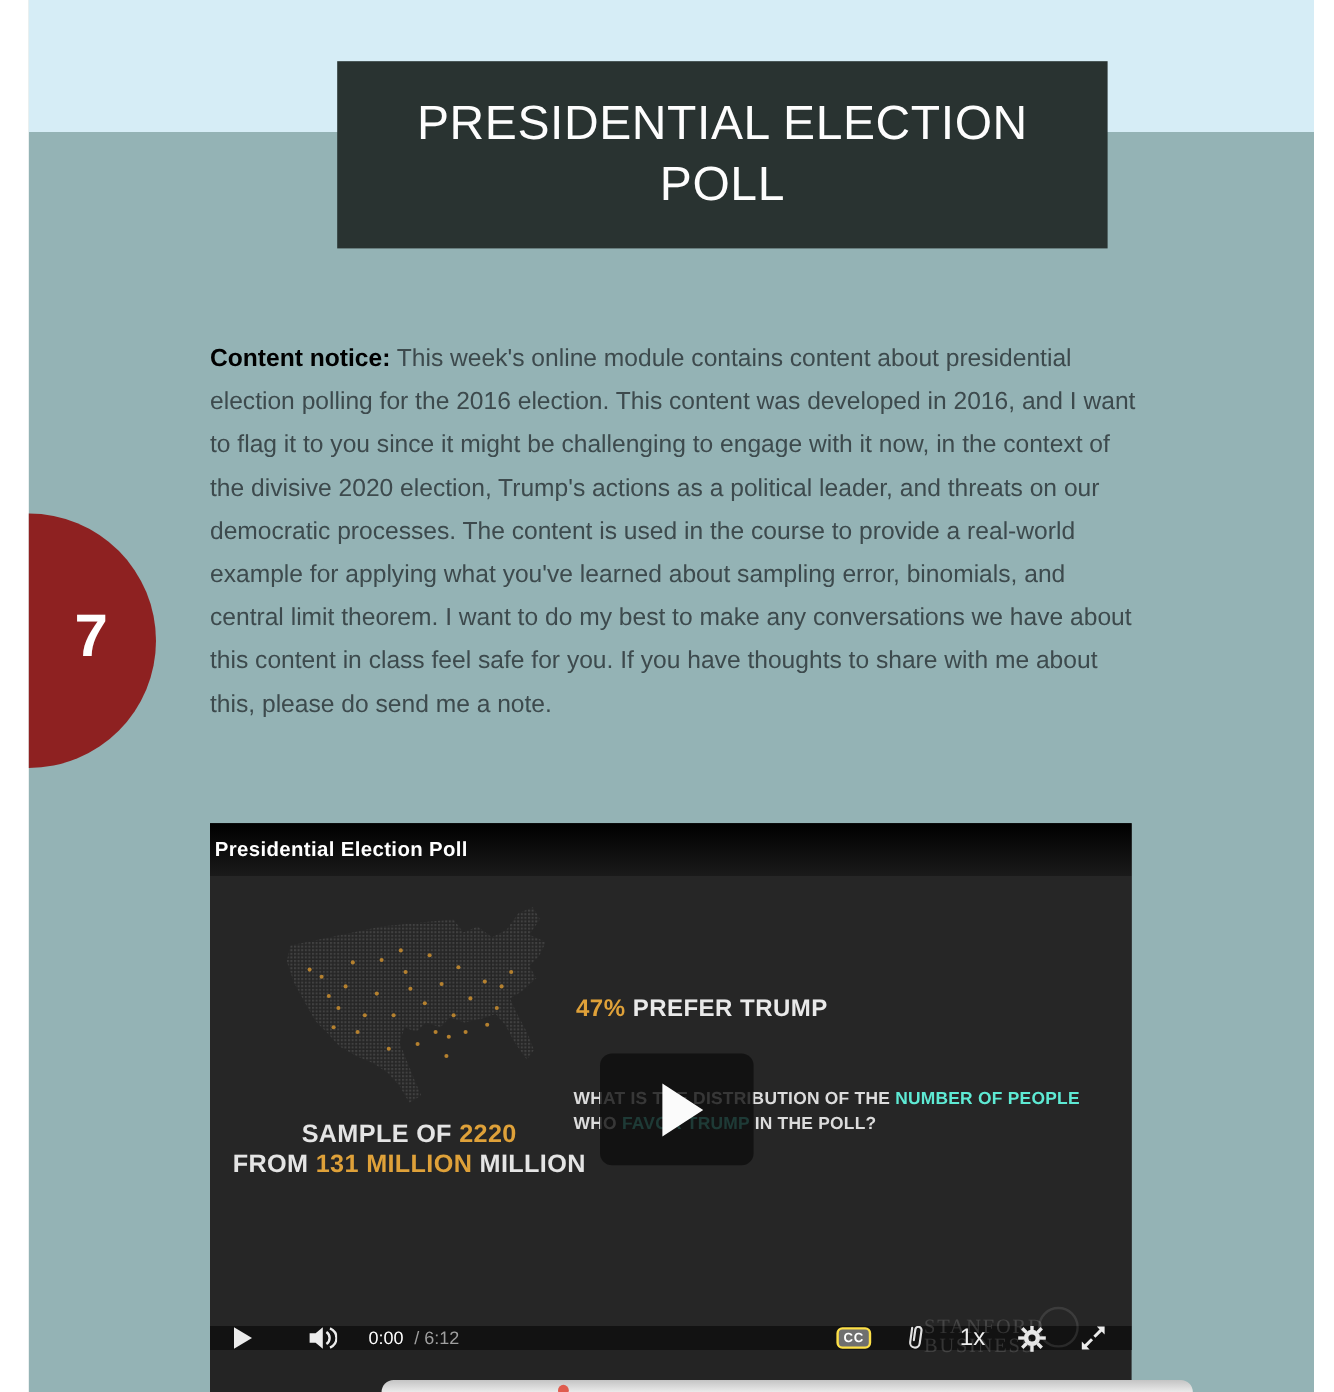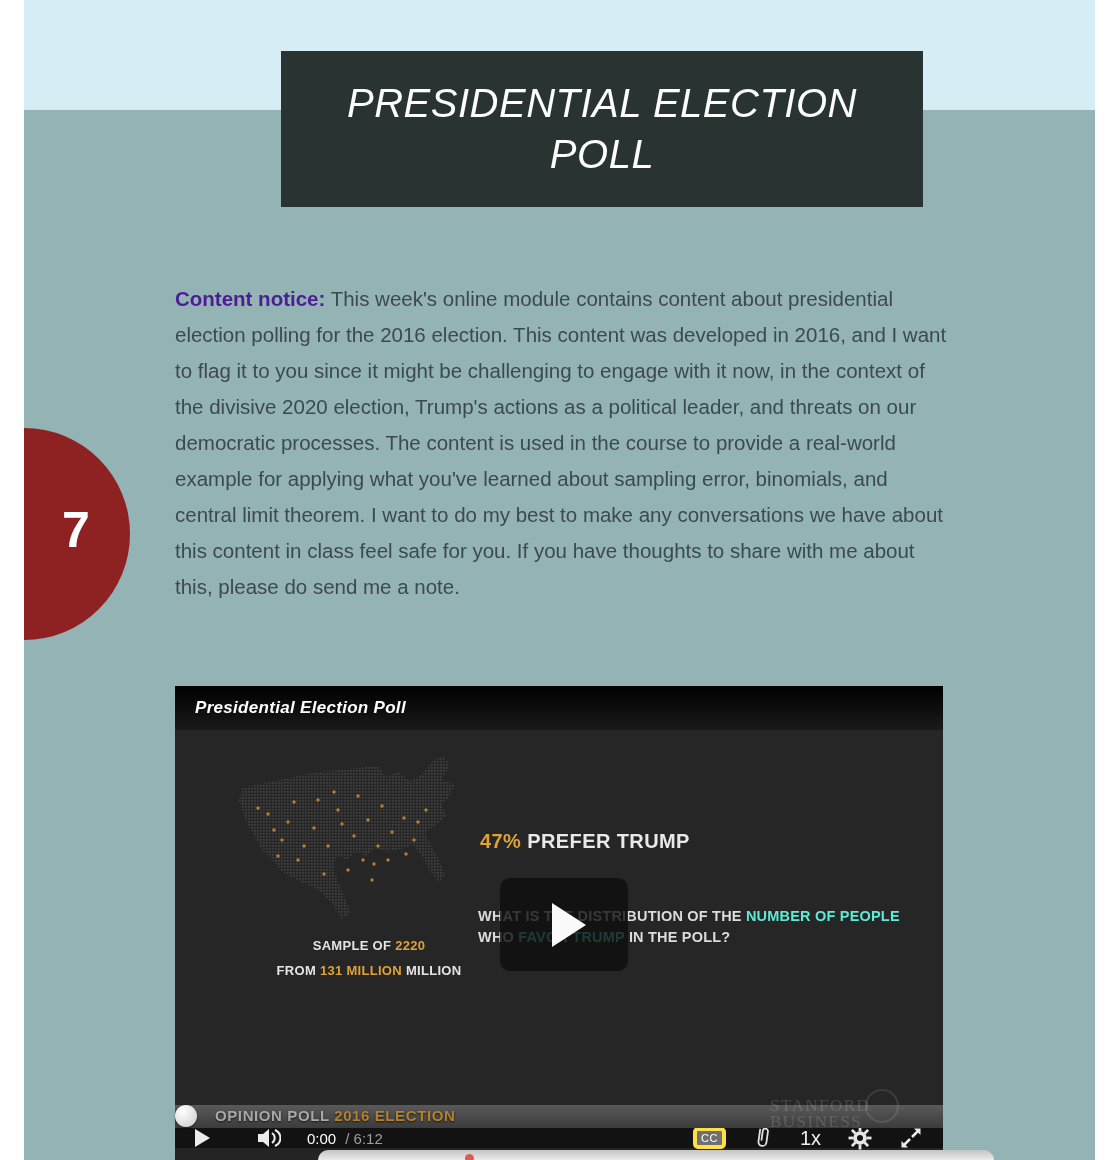--- a/index.html
+++ b/index.html
@@ -9,59 +9,59 @@
   }
   .content{
     position:absolute;left:24px;top:0;width:1071px;height:1160px;
     overflow:hidden;background:#94b3b5;
   }
   .band-blue{position:absolute;left:0;top:0;width:100%;height:110px;background:#d6edf6;}
   .header-box{
     position:absolute;left:257px;top:51px;width:642px;height:156px;background:#293331;
     display:flex;flex-direction:column;justify-content:center;align-items:center;z-index:2;
   }
-  .header-title{color:#fdfdfd;font-size:40px;line-height:51px;font-weight:400;letter-spacing:.5px;text-align:left;font-style:italic;}
+  .header-title{color:#fdfdfd;font-size:40px;line-height:51px;font-weight:400;letter-spacing:.5px;text-align:left;}
   .chapter-circle{position:absolute;left:-106px;top:428px;width:212px;height:212px;border-radius:50%;background:#8e2121;}
   .chapter-number{position:absolute;left:26px;top:501px;width:52px;text-align:center;color:#ffffff;font-size:50px;font-weight:700;}
   .notice{position:absolute;left:151px;top:260px;width:776px;font-size:20.5px;line-height:36px;color:#3d4a4d;}
-  .notice-label{color:#4c1d95;font-weight:700;}
+  .notice-label{color:#000000;font-weight:700;}
 
   
   .video{position:absolute;left:151px;top:686px;width:768px;height:474px;background:#242424;}
   .vp-title{height:44px;background:linear-gradient(#000000,#1a1a1a);display:flex;align-items:center;
-    padding-left:20px;color:#fff;font-size:17px;font-weight:600;letter-spacing:.3px;font-style:italic;}
+    padding-left:4px;color:#fff;font-size:17px;font-weight:600;letter-spacing:.3px;}
   .vp-content{position:relative;height:375px;background:#262626;overflow:hidden;}
   .map{position:absolute;left:55px;top:22px;}
   .stat{position:absolute;left:305px;top:100px;font-size:20px;font-weight:700;color:#e9e9e9;letter-spacing:.4px;white-space:nowrap;}
   .org{color:#dfa139;margin-top:16px;}
   .org-dim{color:#5eead4;}
   .question{position:absolute;left:303px;top:176px;font-size:14.5px;font-weight:700;color:#dcdcdc;line-height:21px;letter-spacing:.2px;white-space:nowrap;}
   .play-overlay{position:absolute;left:325px;top:148px;width:128px;height:93px;background:rgba(14,14,14,.8);
     border-radius:10px;display:flex;align-items:center;justify-content:center;cursor:pointer;}
   .play-overlay .tri{width:0;height:0;border-left:34px solid #fbfbfb;border-top:22px solid transparent;border-bottom:22px solid transparent;margin-left:10px;}
-  .sample{position:absolute;left:34px;top:203px;width:320px;text-align:center;font-size:13px;font-weight:700;
+  .sample{position:absolute;left:6px;top:203px;width:320px;text-align:center;font-size:21px;font-weight:700;
     color:#e4e4e4;line-height:25px;letter-spacing:.3px;}
   .vp-strip{position:relative;height:23px;background:linear-gradient(rgba(150,150,150,.5),rgba(105,105,105,.4)),#1d1d1d;}
   .knob{position:absolute;left:0;top:0;width:22px;height:22px;border-radius:50%;
     background:radial-gradient(circle at 35% 30%,#ffffff,#c9c9c9);box-shadow:0 1px 2px rgba(0,0,0,.5);}
   .lower-third{position:absolute;left:40px;top:2px;font-size:15px;font-weight:700;color:#a8a8a8;
     letter-spacing:.6px;text-shadow:0 1px 2px rgba(0,0,0,.7);white-space:nowrap;}
   .lower-third .org-dim{color:#b5812f;}
   .watermark{position:absolute;left:595px;top:412px;color:#ffffff;opacity:.14;z-index:3;
     font-family:"Liberation Serif",serif;font-size:17px;line-height:16px;letter-spacing:1.5px;}
   .wm-logo{position:absolute;left:690px;top:403px;width:30px;height:30px;border:2px solid #ffffff;border-radius:50%;opacity:.1;z-index:3;}
   .vp-controls{height:20px;background:#121212;display:flex;align-items:center;padding:0 14px;color:#fff;}
   .play-btn{width:26px;display:flex;align-items:center;margin-left:6px;cursor:pointer;}
   .play-tri{width:0;height:0;border-left:15px solid #ececec;border-top:9px solid transparent;border-bottom:9px solid transparent;}
   .vol-btn{margin-left:36px;display:flex;align-items:center;cursor:pointer;}
   .time{margin-left:26px;font-size:15px;color:#ffffff;white-space:nowrap;}
   .time .dim{color:#9f9f9f;margin-left:9px;font-weight:400;}
   .rgrp{margin-left:auto;display:flex;align-items:center;gap:27px;padding-right:6px;}
-  .cc-badge{border:4px solid #fde047;border-radius:5px;background:#6f6f6f;color:#ffffff;font-size:11px;
-    font-weight:400;padding:1px 4px;letter-spacing:.5px;cursor:pointer;}
+  .cc-badge{border:2px solid #fde047;border-radius:5px;background:#6f6f6f;color:#ffffff;font-size:11px;
+    font-weight:700;padding:1px 4px;letter-spacing:.5px;cursor:pointer;}
   .speed{font-size:20px;color:#eeeeee;cursor:pointer;}
   .icon-btn{display:flex;align-items:center;cursor:pointer;}
 
   .sliver{position:absolute;left:294px;top:1150px;width:676px;height:12px;border-radius:10px 10px 0 0;
     background:linear-gradient(#c4c4c4,#f2f2f2);z-index:9;}
   .sliver-dot{position:absolute;left:441px;top:1154px;width:9px;height:9px;border-radius:50%;background:#e05c4e;z-index:10;}
 </style>
 </head>
 <body>
 
@@ -137,24 +137,20 @@
       <div class="play-overlay">
         <div class="tri"></div>
       </div>
 
       <div class="sample">
         <div><span>SAMPLE OF </span><span class="org">2220</span></div>
         <div><span>FROM </span><span class="org">131 MILLION</span><span> MILLION</span></div>
       </div>
     </div>
 
-    <div class="vp-strip">
-      <div class="knob"></div>
-      <div class="lower-third"><span>OPINION POLL </span><span class="org-dim">2016 ELECTION</span></div>
-    </div>
 
     <div class="watermark">
       <div>STANFORD</div>
       <div>BUSINESS</div>
     </div>
     <div class="wm-logo"></div>
 
     <div class="vp-controls">
       <div class="play-btn">
         <div class="play-tri"></div>

